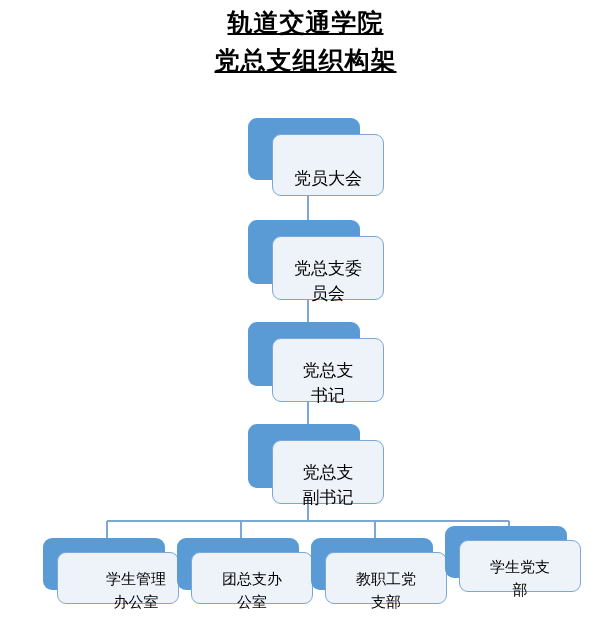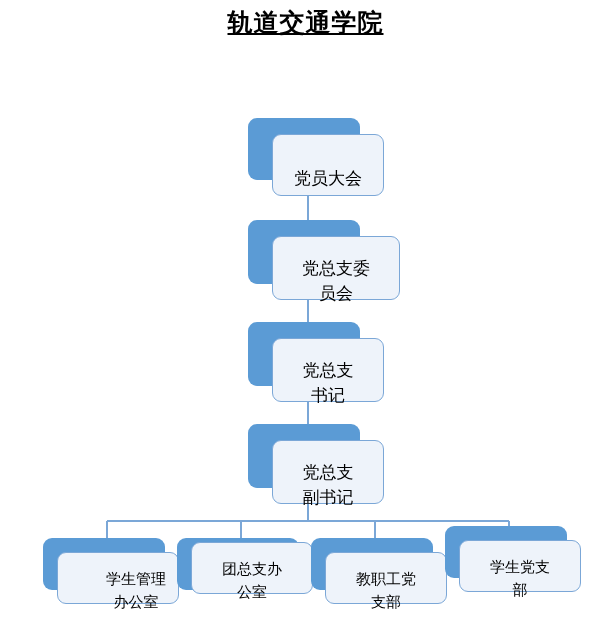--- a/index.html
+++ b/index.html
@@ -95,20 +95,21 @@
     line-height: 23px;
   }
 </style>
 </head>
 <body>
 
 <div id="chart-root">
 
   <div class="title-block">
     <span class="title-line">轨道交通学院</span>
+    <span class="title-line">党总支组织构架</span>
   </div>
 
   <svg id="connectors" viewBox="0 0 611 617" width="611" height="617" xmlns="http://www.w3.org/2000/svg">
     <g stroke="#7BA7D7" stroke-width="2" fill="none" shape-rendering="crispEdges">
 
       <line x1="308" y1="192" x2="308" y2="222"></line>
 
       <line x1="308" y1="298" x2="308" y2="325"></line>
 
       <line x1="308" y1="400" x2="308" y2="427"></line>
@@ -126,21 +127,21 @@
 
   <div class="node" style="left:248px; top:118px; width:136px; height:78px;">
     <div class="plate" style="width:112px; height:62px;"></div>
     <div class="face" style="left:24px; top:16px; width:112px; height:62px;">
       <span class="label">党员大会</span>
     </div>
   </div>
 
   <div class="node" style="left:248px; top:220px; width:136px; height:80px;">
     <div class="plate" style="width:112px; height:64px;"></div>
-    <div class="face" style="left:24px; top:16px; width:128px; height:64px;">
+    <div class="face" style="left:24px; top:16px; width:112px; height:64px;">
       <span class="label">党总支委
 员会</span>
     </div>
   </div>
 
   <div class="node" style="left:248px; top:322px; width:136px; height:80px;">
     <div class="plate" style="width:112px; height:64px;"></div>
     <div class="face" style="left:24px; top:16px; width:112px; height:64px;">
       <span class="label">党总支
 书记</span>
@@ -158,21 +159,21 @@
   <div class="node small" style="left:43px; top:538px; width:136px; height:66px;">
     <div class="plate" style="width:122px; height:52px;"></div>
     <div class="face" style="left:14px; top:14px; width:122px; height:52px;padding-left:36px;">
       <span class="label">学生管理
 办公室</span>
     </div>
   </div>
 
   <div class="node small" style="left:177px; top:538px; width:136px; height:66px;">
     <div class="plate" style="width:122px; height:52px;"></div>
-    <div class="face" style="left:14px; top:4px; width:122px; height:52px;">
+    <div class="face" style="left:14px; top:14px; width:122px; height:52px;">
       <span class="label">团总支办
 公室</span>
     </div>
   </div>
 
   <div class="node small" style="left:311px; top:538px; width:136px; height:80px;">
     <div class="plate" style="width:122px; height:52px;"></div>
     <div class="face" style="left:14px; top:14px; width:122px; height:52px;">
       <span class="label">教职工党
 支部</span>

